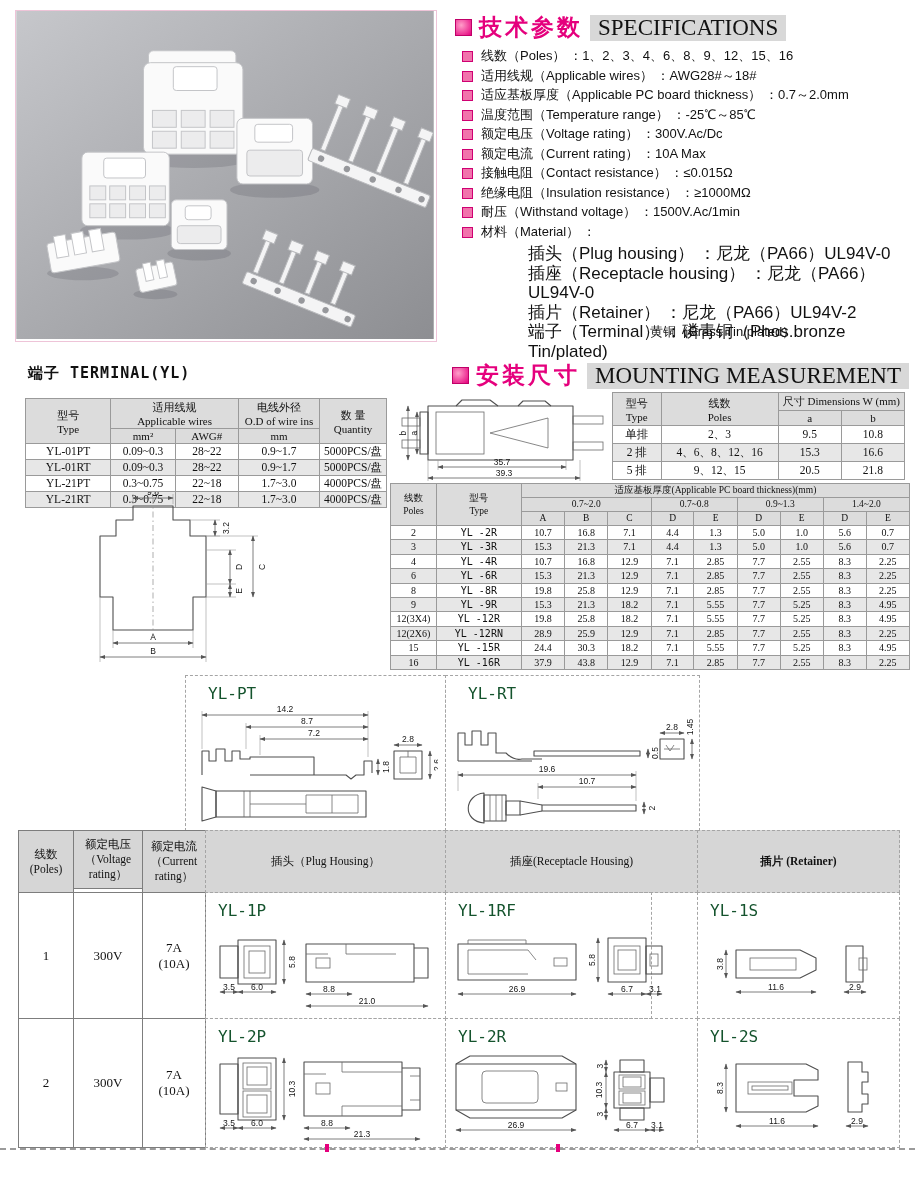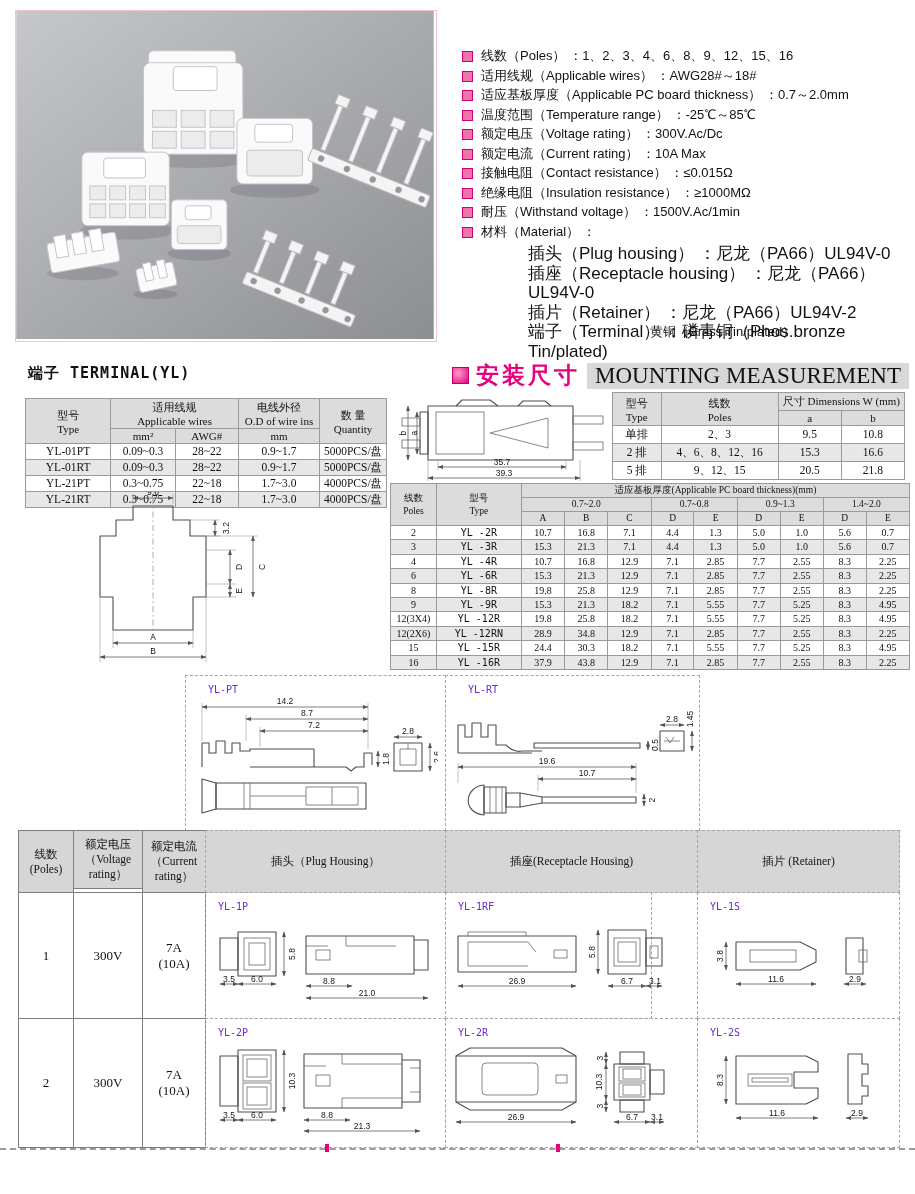--- a/index.html
+++ b/index.html
@@ -23,21 +23,21 @@
   .ttable th{background:#dcdcdc;font-weight:normal;}
   .ttable tbody tr:nth-of-type(even) td{background:#e7e7e7;}
   .t-term th{font-size:11px;padding:1px 2px;}
   .t-term td{font-size:11.5px;padding:0 2px;line-height:15px;}
   .t-dim th{font-size:11px;padding:1px 2px;}
   .t-dim td{font-size:11.5px;padding:0 2px;line-height:17px;}
   .t-thk th{font-size:9.5px;padding:0 1px;line-height:13px;}
   .t-thk td{font-size:10px;padding:0 1px;line-height:13.4px;}
   .mono{font-family:"DejaVu Sans Mono",monospace;}
   .term-title{font-family:"DejaVu Sans Mono",monospace;font-size:15px;font-weight:bold;letter-spacing:1px;}
-  .dwg-label{font-family:"DejaVu Sans Mono",monospace;font-size:10px;color:#6d28d9;}
+  .dwg-label{font-family:"DejaVu Sans Mono",monospace;font-size:16px;color:#14532d;}
   
   .photo{border:1px solid #eec4d8;}
   
   .bcell{position:absolute;box-sizing:border-box;}
   .solidc{border:1px solid #7d7d7d;}
   .dashc{border:1px dashed #a5a5a5;}
   .hgray{background:#d6d6d6;font-family:"Liberation Serif",serif;font-size:11.5px;line-height:15px;display:flex;align-items:center;justify-content:center;text-align:center;white-space:pre-line;}
   .vcenter{display:flex;align-items:center;justify-content:center;font-family:"Liberation Serif",serif;font-size:13px;white-space:pre-line;text-align:center;}
   
   svg text{font-family:"Liberation Sans",sans-serif;font-size:8.5px;fill:#151515;}
@@ -152,20 +152,25 @@
         <rect x="34" y="-38" width="5" height="36"></rect>
           <rect x="30" y="-46" width="13" height="10"></rect>
         <rect x="62" y="-38" width="5" height="36"></rect>
           <rect x="58" y="-46" width="13" height="10"></rect>
         <rect x="90" y="-38" width="5" height="36"></rect>
           <rect x="86" y="-46" width="13" height="10"></rect>
       </g>
     </svg>
   </div>
 
+  <div class="abs sec-title" style="left:455px;top:12px;">
+    <span class="sec-bullet"></span>
+    <span class="cn-title">技术参数</span>
+    <span class="en-title">SPECIFICATIONS</span>
+  </div>
   <div class="abs" style="left:462px;top:46px;width:452px;">
 
       <div class="spec-item">
         <span class="bullet"></span>
         <span>线数（Poles） ：1、2、3、4、6、8、9、12、15、16</span>
       </div>
 
       <div class="spec-item">
         <span class="bullet"></span>
         <span>适用线规（Applicable wires） ：AWG28#～18#</span>
@@ -504,21 +509,21 @@
           <td>7.7</td>
           <td>5.25</td>
           <td>8.3</td>
           <td>4.95</td>
         </tr>
 
         <tr>
           <td>12(2X6)</td>
           <td class="mono">YL -12RN</td>
           <td>28.9</td>
-          <td>34.8</td>
+          <td>25.9</td>
           <td>12.9</td>
           <td>7.1</td>
           <td>2.85</td>
           <td>7.7</td>
           <td>2.55</td>
           <td>8.3</td>
           <td>2.25</td>
         </tr>
 
         <tr>
@@ -615,21 +620,21 @@
     <div class="bcell solidc hgray" style="left:0;top:155px;width:56px;height:63px;">线数
 (Poles)</div>
     <div class="bcell solidc hgray" style="left:55px;top:155px;width:70px;height:59px;">额定电压
 （Voltage
 rating）</div>
     <div class="bcell solidc hgray" style="left:124px;top:155px;width:64px;height:63px;">额定电流
 （Current
 rating）</div>
     <div class="bcell dashc hgray" style="left:187px;top:155px;width:241px;height:63px;">插头（Plug Housing）</div>
     <div class="bcell dashc hgray" style="left:427px;top:155px;width:253px;height:63px;">插座(Receptacle Housing)</div>
-    <div class="bcell dashc hgray" style="left:679px;top:155px;width:203px;height:63px;">插片 (Retainer)</div>
+    <div class="bcell dashc hgray" style="left:679px;top:155px;width:203px;height:63px;font-weight:bold;">插片 (Retainer)</div>
 
     <div class="bcell solidc vcenter" style="left:0;top:217px;width:56px;height:127px;">1</div>
     <div class="bcell solidc vcenter" style="left:55px;top:217px;width:70px;height:127px;">300V</div>
     <div class="bcell solidc vcenter" style="left:124px;top:217px;width:64px;height:127px;">7A
 (10A)</div>
 
     <div class="bcell dashc" style="left:187px;top:217px;width:241px;height:127px;">
       <div class="dwg-label" style="padding:8px 0 0 12px;">YL-1P</div>
       <svg width="232" height="98" viewBox="0 0 232 98">
         <rect class="oln" x="14" y="26" width="18" height="32"></rect>

